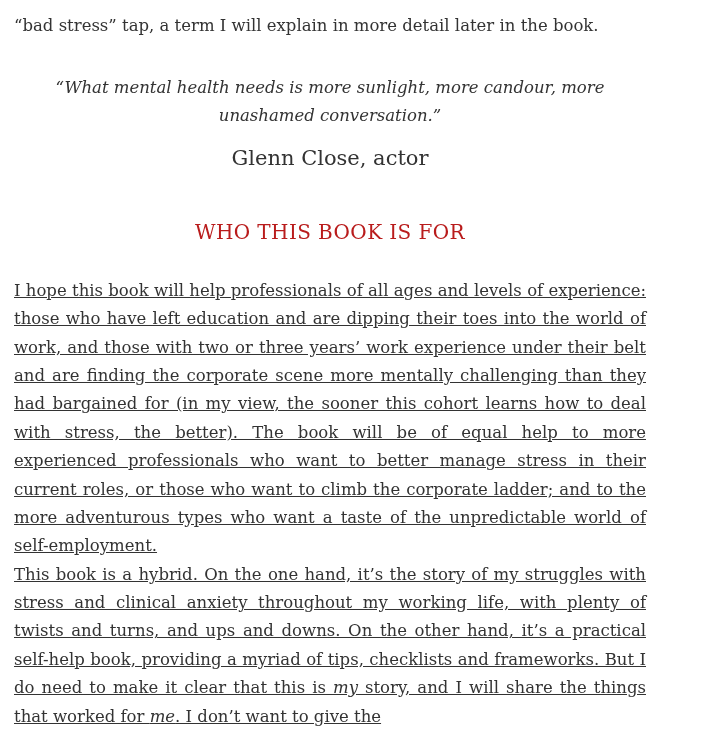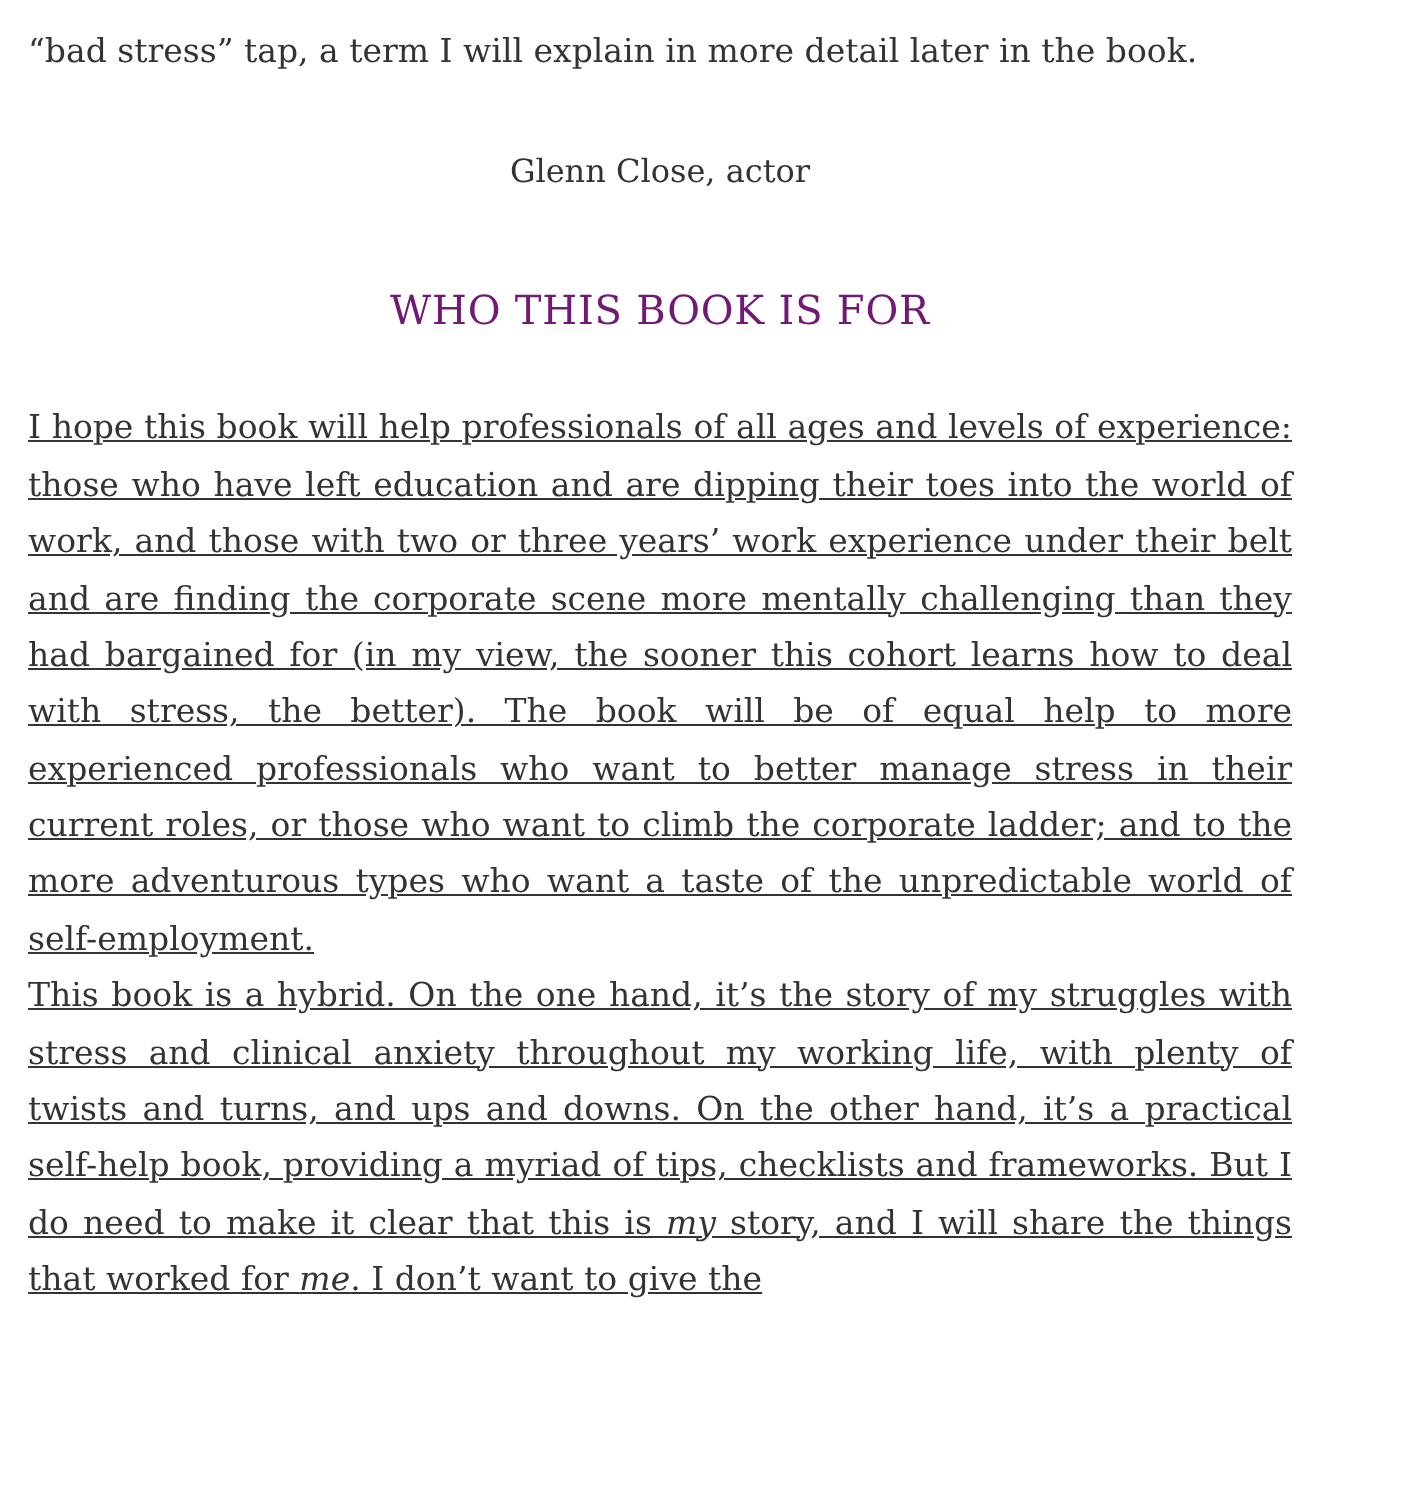--- a/index.html
+++ b/index.html
@@ -34,49 +34,50 @@
   }
   .quote-text {
     margin: 0;
     font-size: 16.5px;
     line-height: 1.7;
     font-style: italic;
     text-align: center;
   }
   .quote-attribution {
     margin: 13px 0 0 0;
-    font-size: 16px;
+    font-size: 21px;
     line-height: 1.5;
     text-align: center;
     font-style: normal;
   }
   .section-heading {
     margin: 44px 0 32px 0;
     font-size: 20px;
     line-height: 1.3;
     font-weight: 400;
     text-align: center;
     letter-spacing: 0.4px;
-    color: #701a75;
+    color: #b91c1c;
   }
   .section-heading.second {
     margin-top: 46px;
   }
   .em {
     font-style: italic;
   }
 </style>
 </head>
 <body>
 
 <div class="page">
 
   <p class="body-text">“bad stress” tap, a term I will explain in more detail later in the book.</p>
 
   <div class="quote-block">
+    <p class="quote-text">“What mental health needs is more sunlight, more candour, more unashamed conversation.”</p>
     <p class="quote-attribution">Glenn Close, actor</p>
   </div>
 
   <h2 class="section-heading">WHO THIS BOOK IS FOR</h2>
 
   <p class="body-text justify">I hope this book will help professionals of all ages and levels of experience: those who have left education and are dipping their toes into the world of work, and those with two or three years’ work experience under their belt and are finding the corporate scene more mentally challenging than they had bargained for (in my view, the sooner this cohort learns how to deal with stress, the better). The book will be of equal help to more experienced professionals who want to better manage stress in their current roles, or those who want to climb the corporate ladder; and to the more adventurous types who want a taste of the unpredictable world of self-employment.</p>
 
 
   <p class="body-text justify"><span>This book is a hybrid. On the one hand, it’s the story of my struggles with stress and clinical anxiety throughout my working life, with plenty of twists and turns, and ups and downs. On the other hand, it’s a practical self-help book, providing a myriad of tips, checklists and frameworks. But I do need to make it clear that this is </span><span class="em">my</span><span> story, and I will share the things that worked for </span><span class="em">me</span><span>. I don’t want to give the</span></p>
 

